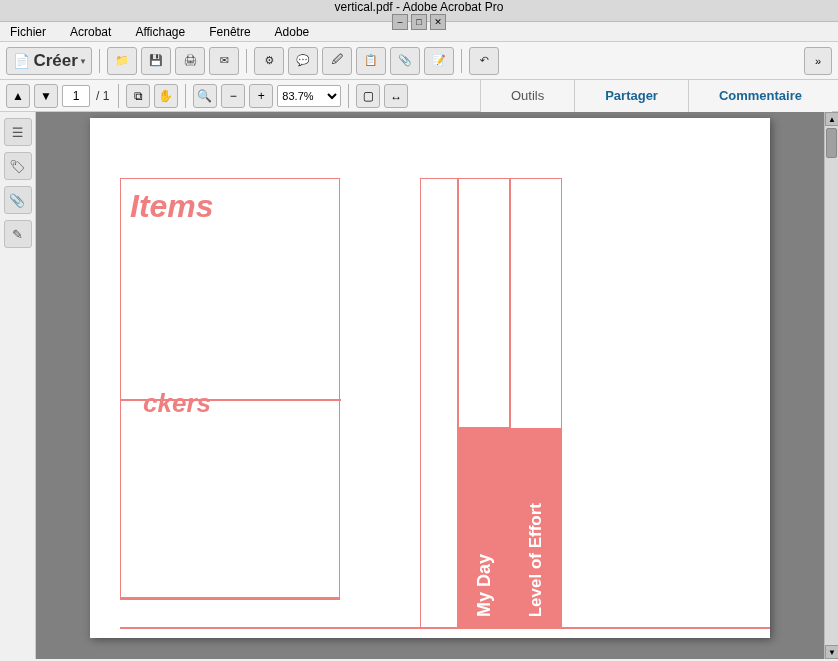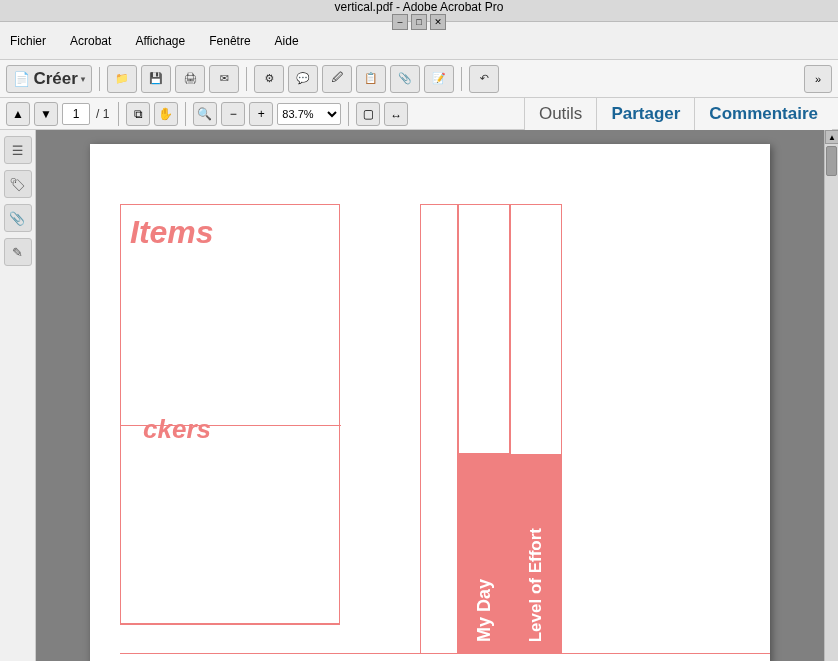--- a/index.html
+++ b/index.html
@@ -21,21 +21,21 @@
       width: 16px; height: 16px;
       background: #c0c0c0;
       border: 1px solid #888;
       display: flex; align-items: center; justify-content: center;
       font-size: 9px; cursor: pointer;
     }
 
     
     #menubar {
       background: #f0f0f0;
-      height: 38px;
+      height: 20px;
       display: flex;
       align-items: center;
       padding: 0 6px;
       gap: 16px;
       border-bottom: 1px solid #ccc;
     }
     .menu-item { font-size: 12px; color: #000; cursor: pointer; padding: 2px 4px; }
 
     
     #toolbar1 {
@@ -93,24 +93,24 @@
     .page-total { font-size: 12px; color: #333; margin: 0 2px; }
     .zoom-select {
       width: 64px; height: 22px; font-size: 11px;
       border: 1px solid #b0b0b0; border-radius: 2px; background: white;
     }
     #toolbar2-right {
       margin-left: auto;
       display: flex; align-items: center; gap: 0;
     }
     .panel-btn {
-      height: 32px; padding: 0 14px;
+      height: 32px; padding: 0 30px;
       background: #f5f5f5; border: none;
       border-left: 1px solid #ccc;
-      font-size: 17px; font-weight: bold; cursor: pointer;
+      font-size: 13px; font-weight: bold; cursor: pointer;
       color: #1a6496;
     }
     #outils-btn { color: #555; font-weight: normal; }
 
     
     #main {
       display: flex;
       height: calc(661px - 22px - 22px - 38px - 32px);
       background: #e0e0e0;
     }
@@ -133,22 +133,22 @@
       display: flex; align-items: center; justify-content: center;
       cursor: pointer; font-size: 13px; color: #555;
     }
 
     
     #pdf-area {
       flex: 1;
       background: #808080;
       display: flex;
       justify-content: center;
-      align-items: center;
-      padding: 0;
+      align-items: flex-end;
+      padding: 21px;
       overflow: auto;
       position: relative;
     }
 
     
     #scrollbar-right {
       width: 14px;
       background: #d0d0d0;
       border-left: 1px solid #bbb;
       display: flex;
@@ -337,21 +337,21 @@
     <div class="title-btn">□</div>
     <div class="title-btn">✕</div>
   </div>
 </div>
 
 <div id="menubar">
   <span class="menu-item">Fichier</span>
   <span class="menu-item">Acrobat</span>
   <span class="menu-item">Affichage</span>
   <span class="menu-item">Fenêtre</span>
-  <span class="menu-item">Aide</span>
+  <span class="menu-item">Adobe</span>
 </div>
 
 <div id="toolbar1">
   <div class="tb-creer">
     <span class="tb-creer-icon">📄</span>
     <span class="tb-creer-label">Créer</span>
     <span class="tb-creer-arrow">▾</span>
   </div>
   <div class="tb-separator"></div>
   <div class="tb-btn">📁</div>

